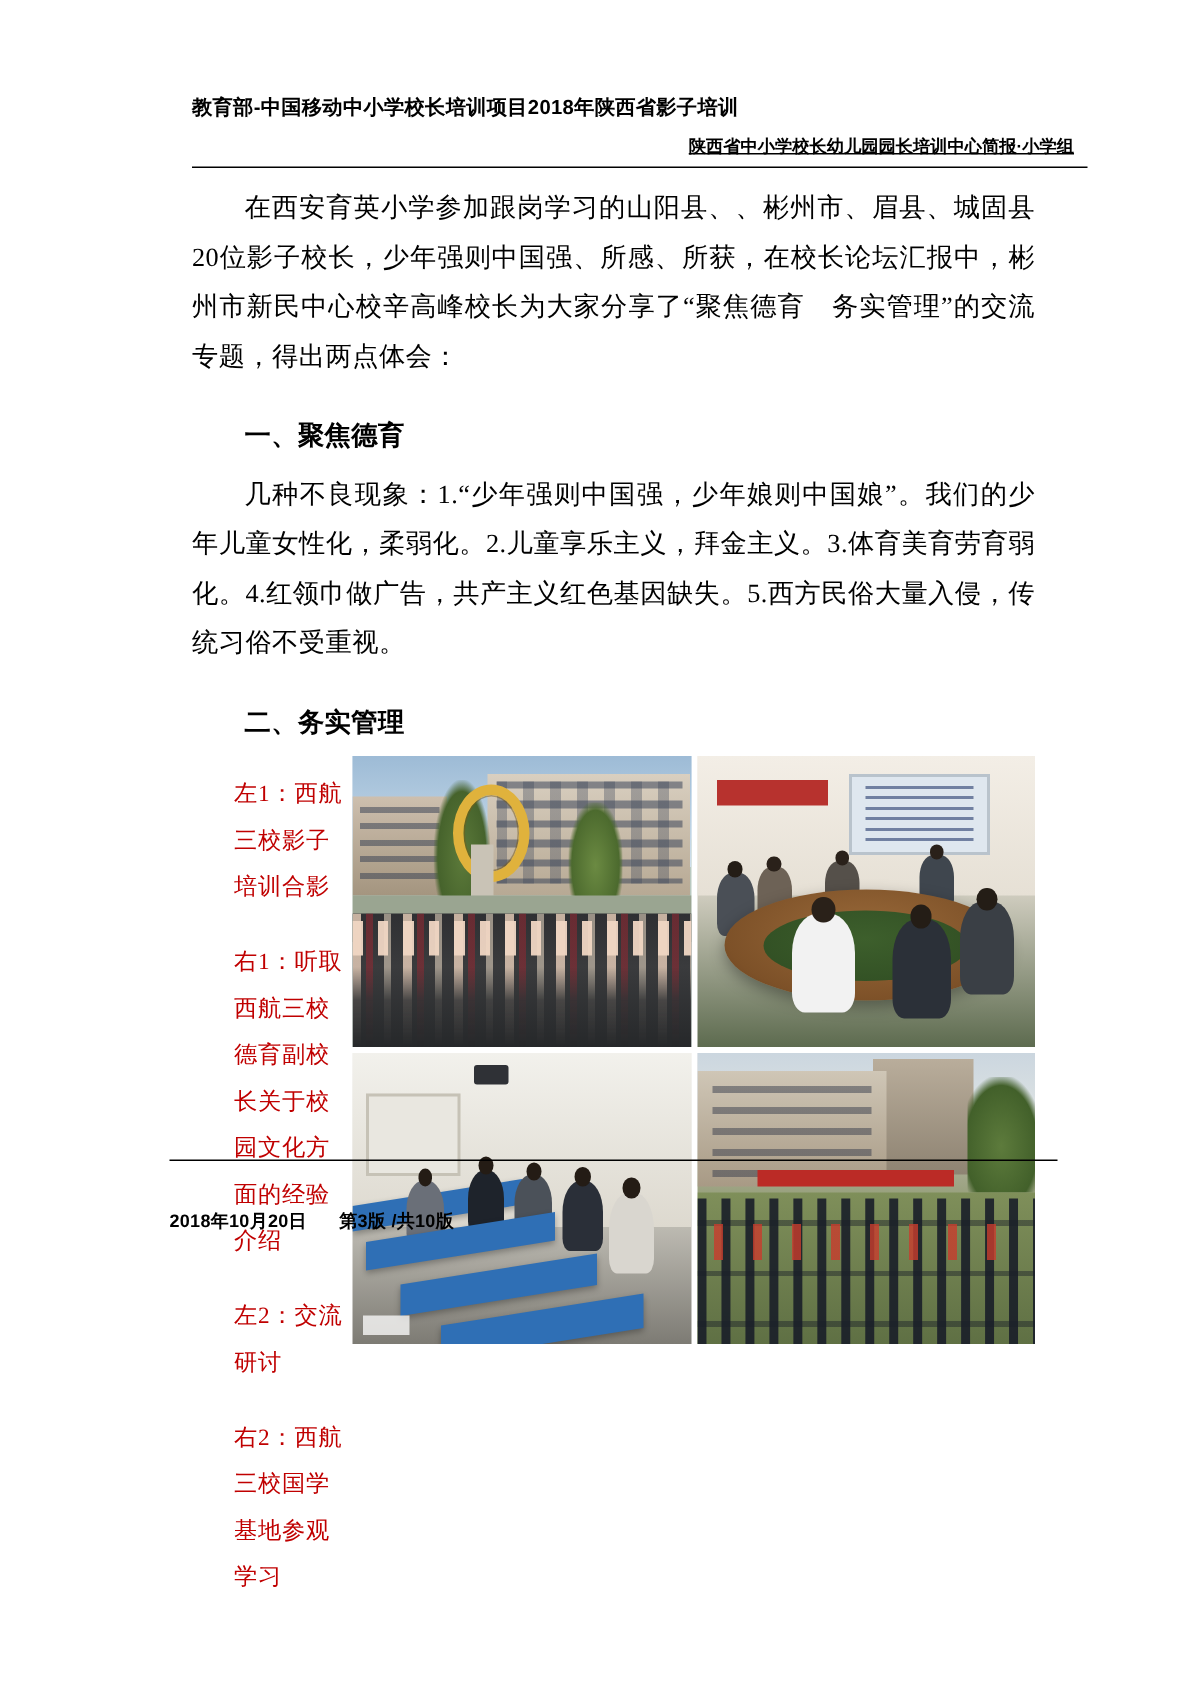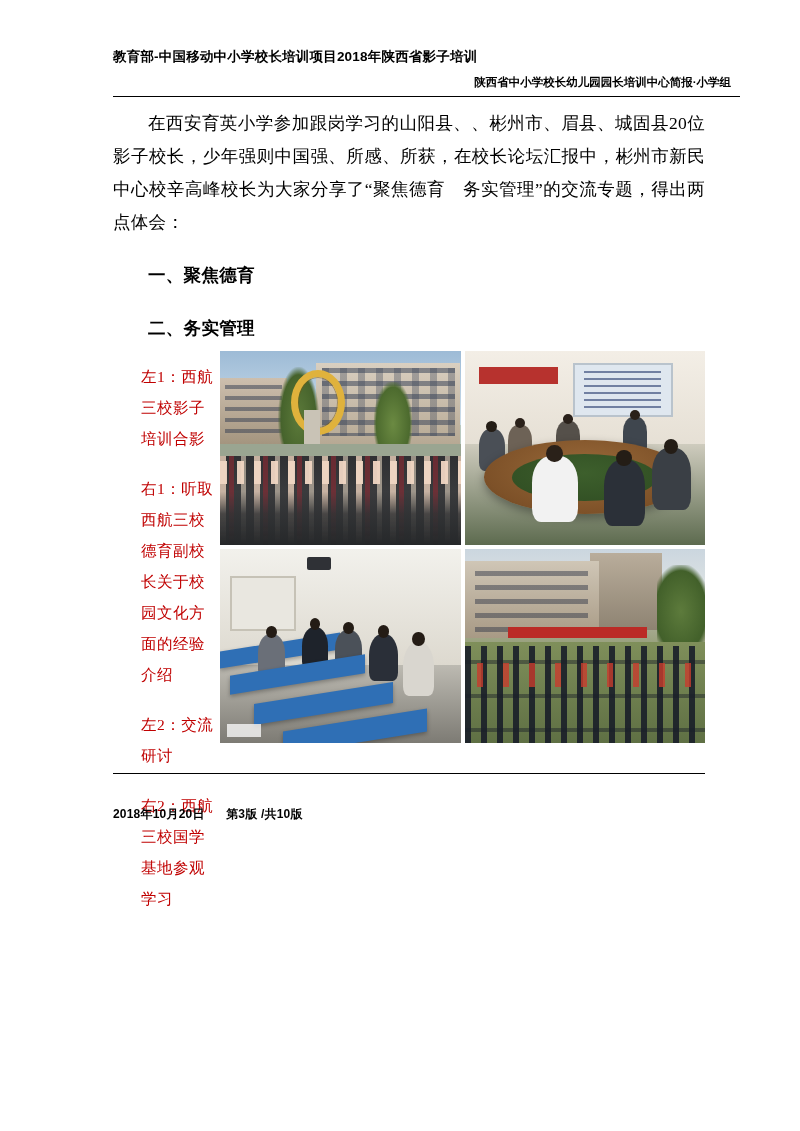--- a/index.html
+++ b/index.html
@@ -12,21 +12,21 @@
     background: #ffffff;
     font-family: "Liberation Serif", "DejaVu Serif", serif;
     color: #000000;
     overflow: hidden;
   }
   .page {
     position: relative;
     width: 800px;
     height: 857px;
     box-sizing: border-box;
-    padding: 0;
+    padding: 15px;
   }
 
   
   .header {
     padding: 48px 60px 0 113px;
   }
   .header-line1 {
     font-family: "Liberation Sans", "DejaVu Sans", sans-serif;
     font-weight: bold;
     font-size: 13.5px;
@@ -36,20 +36,21 @@
   }
   .header-line2 {
     font-family: "Liberation Sans", "DejaVu Sans", sans-serif;
     font-weight: bold;
     font-size: 11.5px;
     margin-top: 9px;
     text-align: right;
     padding-right: 9px;
     color: #000;
     white-space: nowrap;
+    text-decoration: underline;
   }
   .header-rule {
     border: 0;
     border-top: 1.2px solid #000;
     margin: 6px 0 0 0;
     width: 100%;
   }
 
   
   .content {
@@ -276,20 +277,21 @@
   <div class="header">
     <div class="header-line1">教育部-中国移动中小学校长培训项目2018年陕西省影子培训</div>
     <div class="header-line2">陕西省中小学校长幼儿园园长培训中心简报·小学组</div>
     <hr class="header-rule">
   </div>
 
   <div class="content">
     <div class="gap-sm"></div>
     <p class="body">在西安育英小学参加跟岗学习的山阳县、、彬州市、眉县、城固县20位影子校长，少年强则中国强、所感、所获，在校长论坛汇报中，彬州市新民中心校辛高峰校长为大家分享了“聚焦德育　务实管理”的交流专题，得出两点体会：</p>
     <p class="section-head">一、聚焦德育</p>
+    <p class="body">几种不良现象：1.“少年强则中国强，少年娘则中国娘”。我们的少年儿童女性化，柔弱化。2.儿童享乐主义，拜金主义。3.体育美育劳育弱化。4.红领巾做广告，共产主义红色基因缺失。5.西方民俗大量入侵，传统习俗不受重视。</p>
     <p class="section-head">二、务实管理</p>
   </div>
 
 
   <div class="photo-block">
 
     <div class="captions">
       <div class="cap-group">左1：西航三校影子培训合影</div>
       <div class="cap-group">右1：听取西航三校德育副校长关于校园文化方面的经验介绍</div>
       <div class="cap-group">左2：交流研讨</div>

